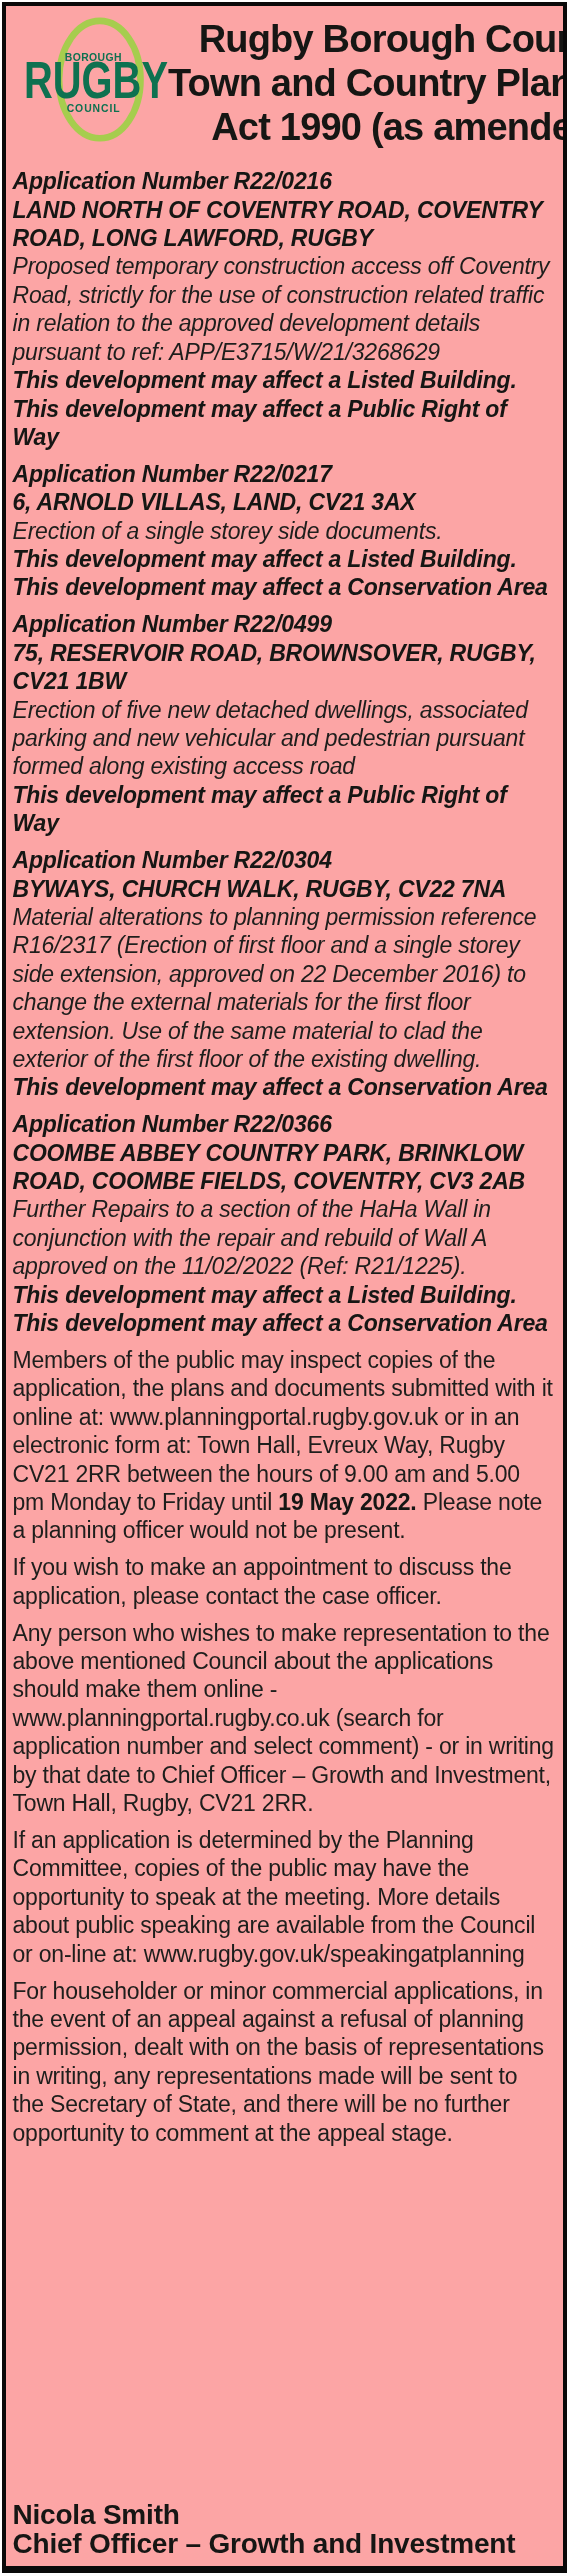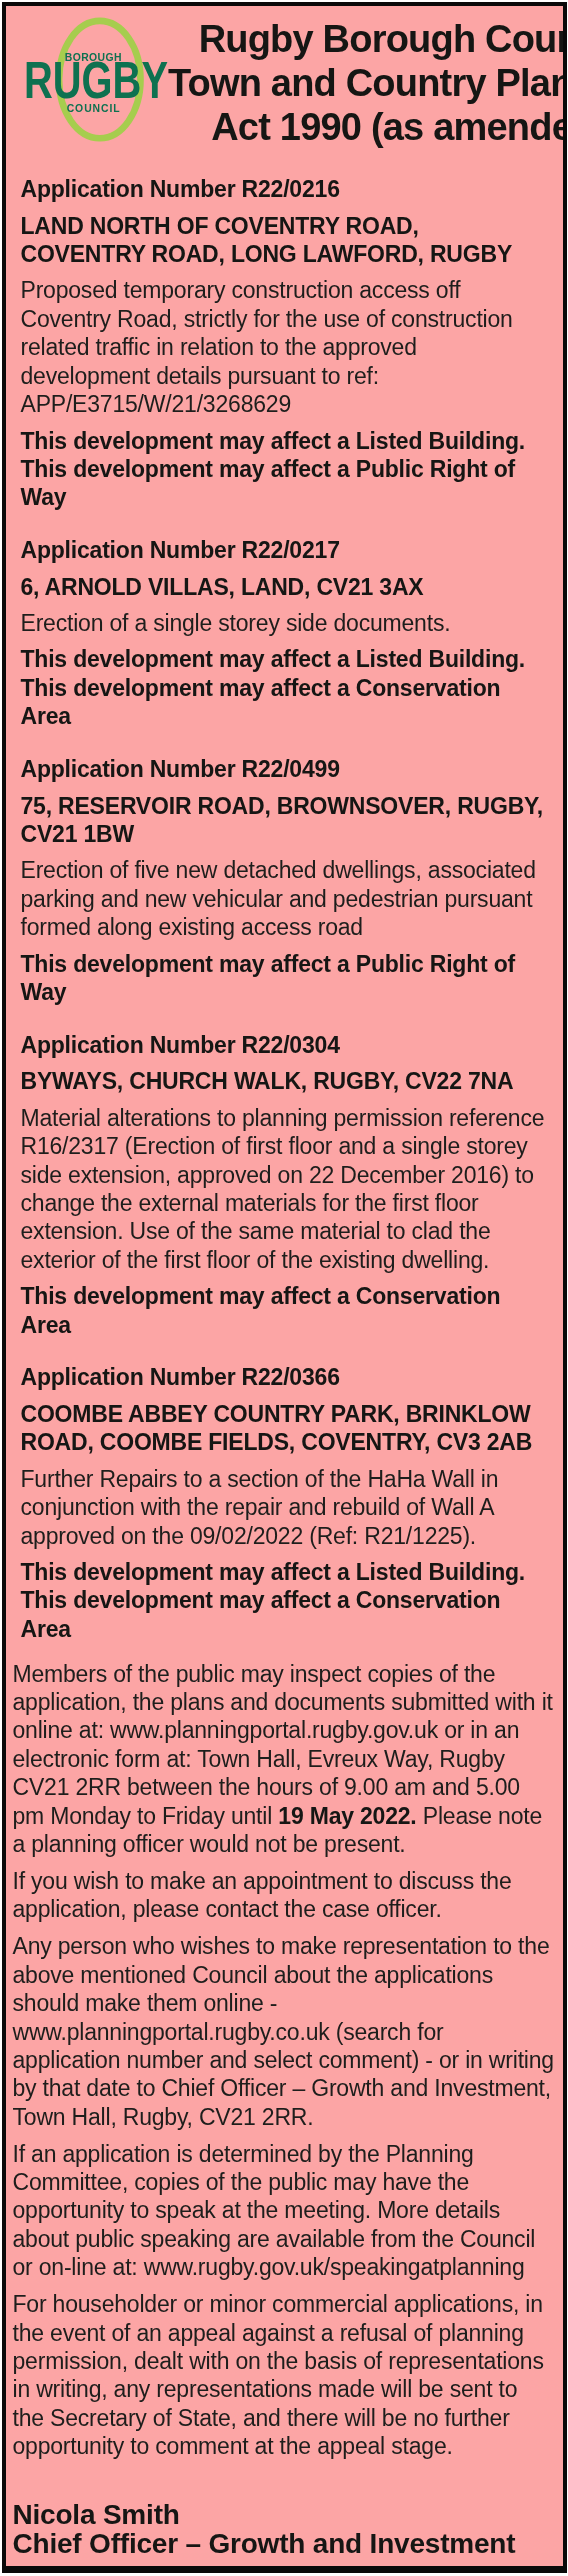--- a/index.html
+++ b/index.html
@@ -23,21 +23,21 @@
   .hdr { display: flex; align-items: flex-start; margin-bottom: 9.5px; }
   .logo-wrap { flex: none; width: 144px; margin-left: 11.4px; margin-top: 5.7px; }
   .hdr-title {
     flex: 1 1 auto; text-align: center;
     font-weight: bold; font-size: 38px; line-height: 44px;
     letter-spacing: -0.8px; padding-top: 5.7px; color: #161614;
   }
   .hdr-title div { white-space: nowrap; }
   
   .sec { margin: 8.5px 0 0 0; font-size: 23px; line-height: 28.4px; letter-spacing: -0.2px; }
-  .sec div { margin: 8px; }
+  .sec div { margin: 0; font-style: italic; }
   .b { font-weight: bold; color: #161614; }
   .app-number { font-weight: bold; color: #161614; }
   .app-address { font-weight: bold; color: #161614; }
   .affect { font-weight: bold; color: #161614; }
   .sig { margin-top: auto; padding-top: 9.5px; font-weight: bold; font-size: 28px; line-height: 28.4px; letter-spacing: -0.2px; color: #161614; }
   .sig div { margin: 0; }
 </style>
 </head>
 <body>
 
@@ -83,21 +83,21 @@
   <div class="sec">
     <div class="app-number">Application Number R22/0304</div>
     <div class="app-address">BYWAYS, CHURCH WALK, RUGBY, CV22 7NA</div>
     <div class="app-desc">Material alterations to planning permission reference R16/2317 (Erection of first floor and a single storey side extension, approved on 22 December 2016) to change the external materials for the first floor extension. Use of the same material to clad the exterior of the first floor of the existing dwelling.</div>
     <div class="affect">This development may affect a Conservation Area</div>
   </div>
 
   <div class="sec">
     <div class="app-number">Application Number R22/0366</div>
     <div class="app-address">COOMBE ABBEY COUNTRY PARK, BRINKLOW ROAD, COOMBE FIELDS, COVENTRY, CV3 2AB</div>
-    <div class="app-desc">Further Repairs to a section of the HaHa Wall in conjunction with the repair and rebuild of Wall A approved on the 09/02/2022 (Ref: R21/1225).</div>
+    <div class="app-desc">Further Repairs to a section of the HaHa Wall in conjunction with the repair and rebuild of Wall A approved on the 11/02/2022 (Ref: R21/1225).</div>
     <div class="affect">This development may affect a Listed Building. This development may affect a Conservation Area</div>
   </div>
 
   <div class="sec"><span>Members of the public may inspect copies of the application, the plans and documents submitted with it online at: www.planningportal.rugby.gov.uk or in an electronic form at: Town Hall, Evreux Way, Rugby CV21 2RR between the hours of 9.00 am and 5.00 pm Monday to Friday until </span><span class="b">19 May 2022.</span><span> Please note a planning officer would not be present.</span></div>
 
   <div class="sec">If you wish to make an appointment to discuss the application, please contact the case officer.</div>
 
   <div class="sec">Any person who wishes to make representation to the above mentioned Council about the applications should make them online - www.planningportal.rugby.co.uk (search for application number and select comment) - or in writing by that date to Chief Officer – Growth and Investment, Town Hall, Rugby, CV21 2RR.</div>
 
   <div class="sec">If an application is determined by the Planning Committee, copies of the public may have the opportunity to speak at the meeting. More details about public speaking are available from the Council or on-line at: www.rugby.gov.uk/speakingatplanning</div>

